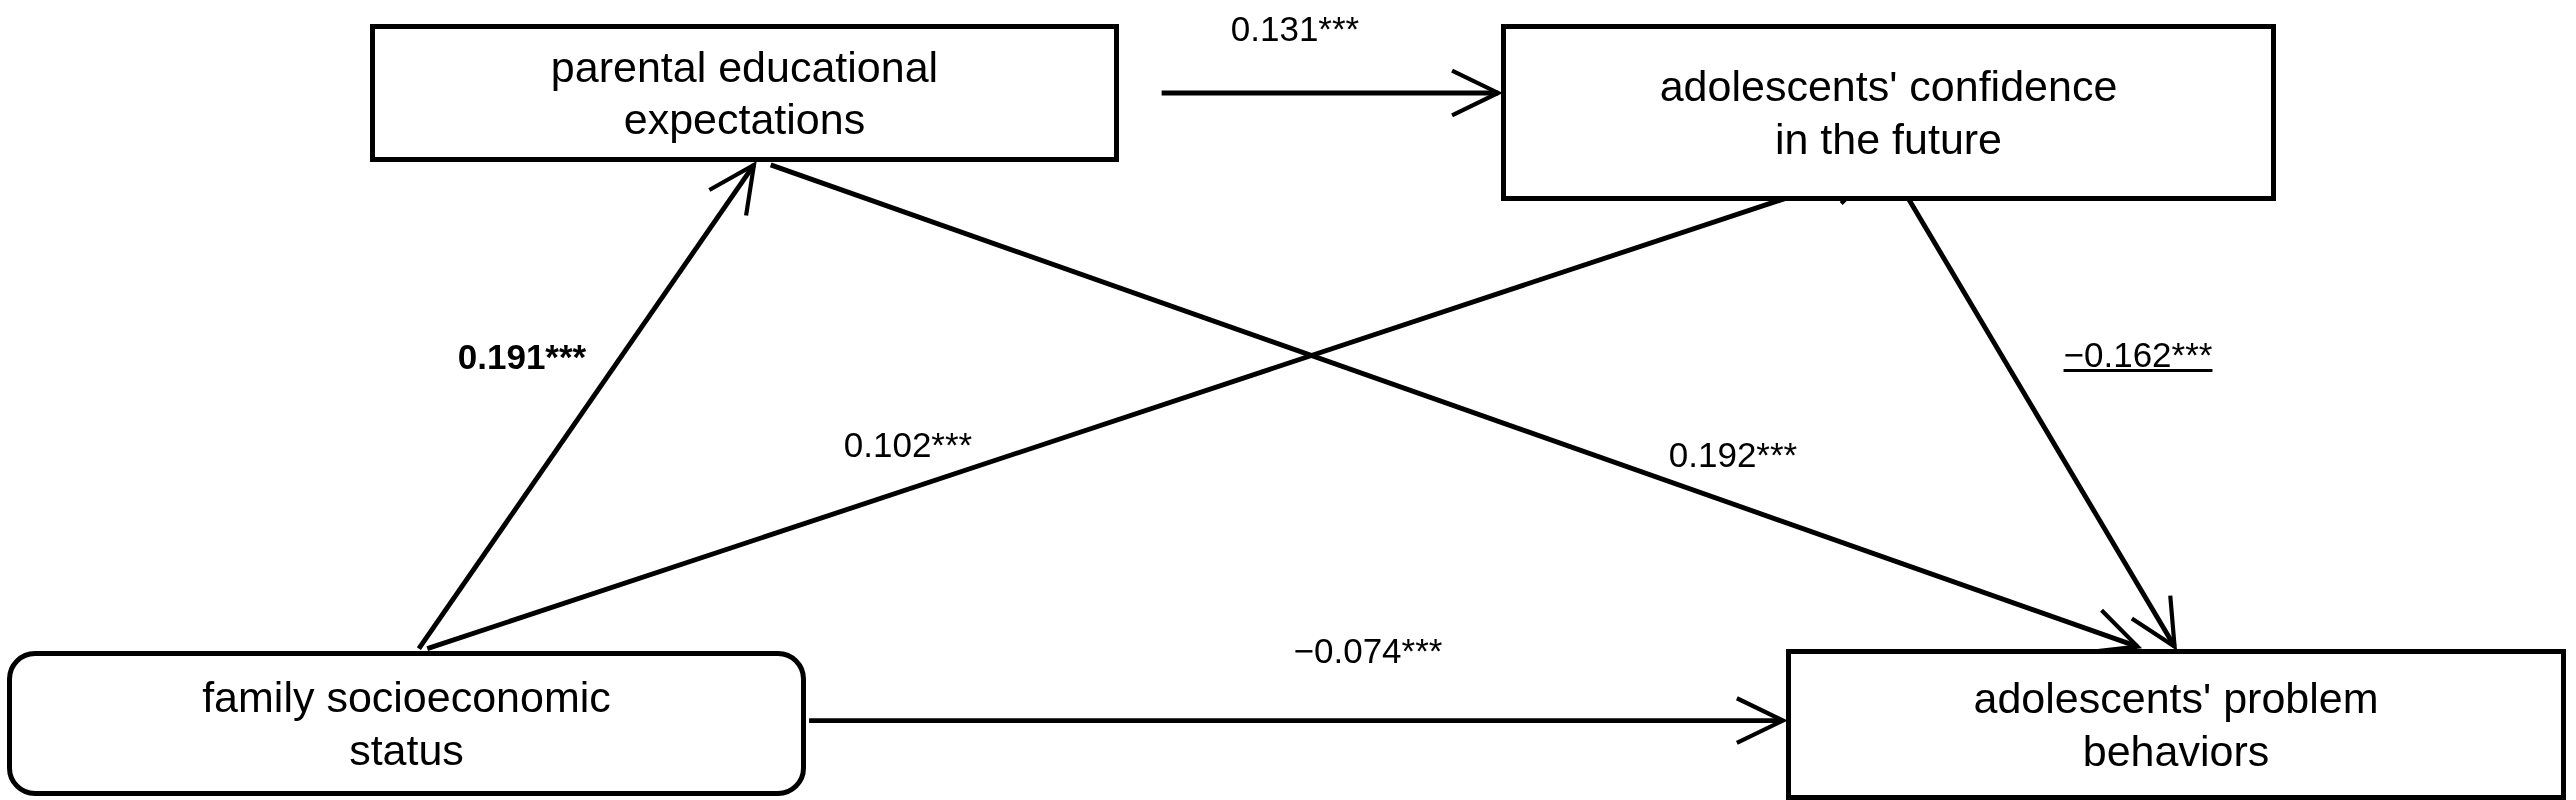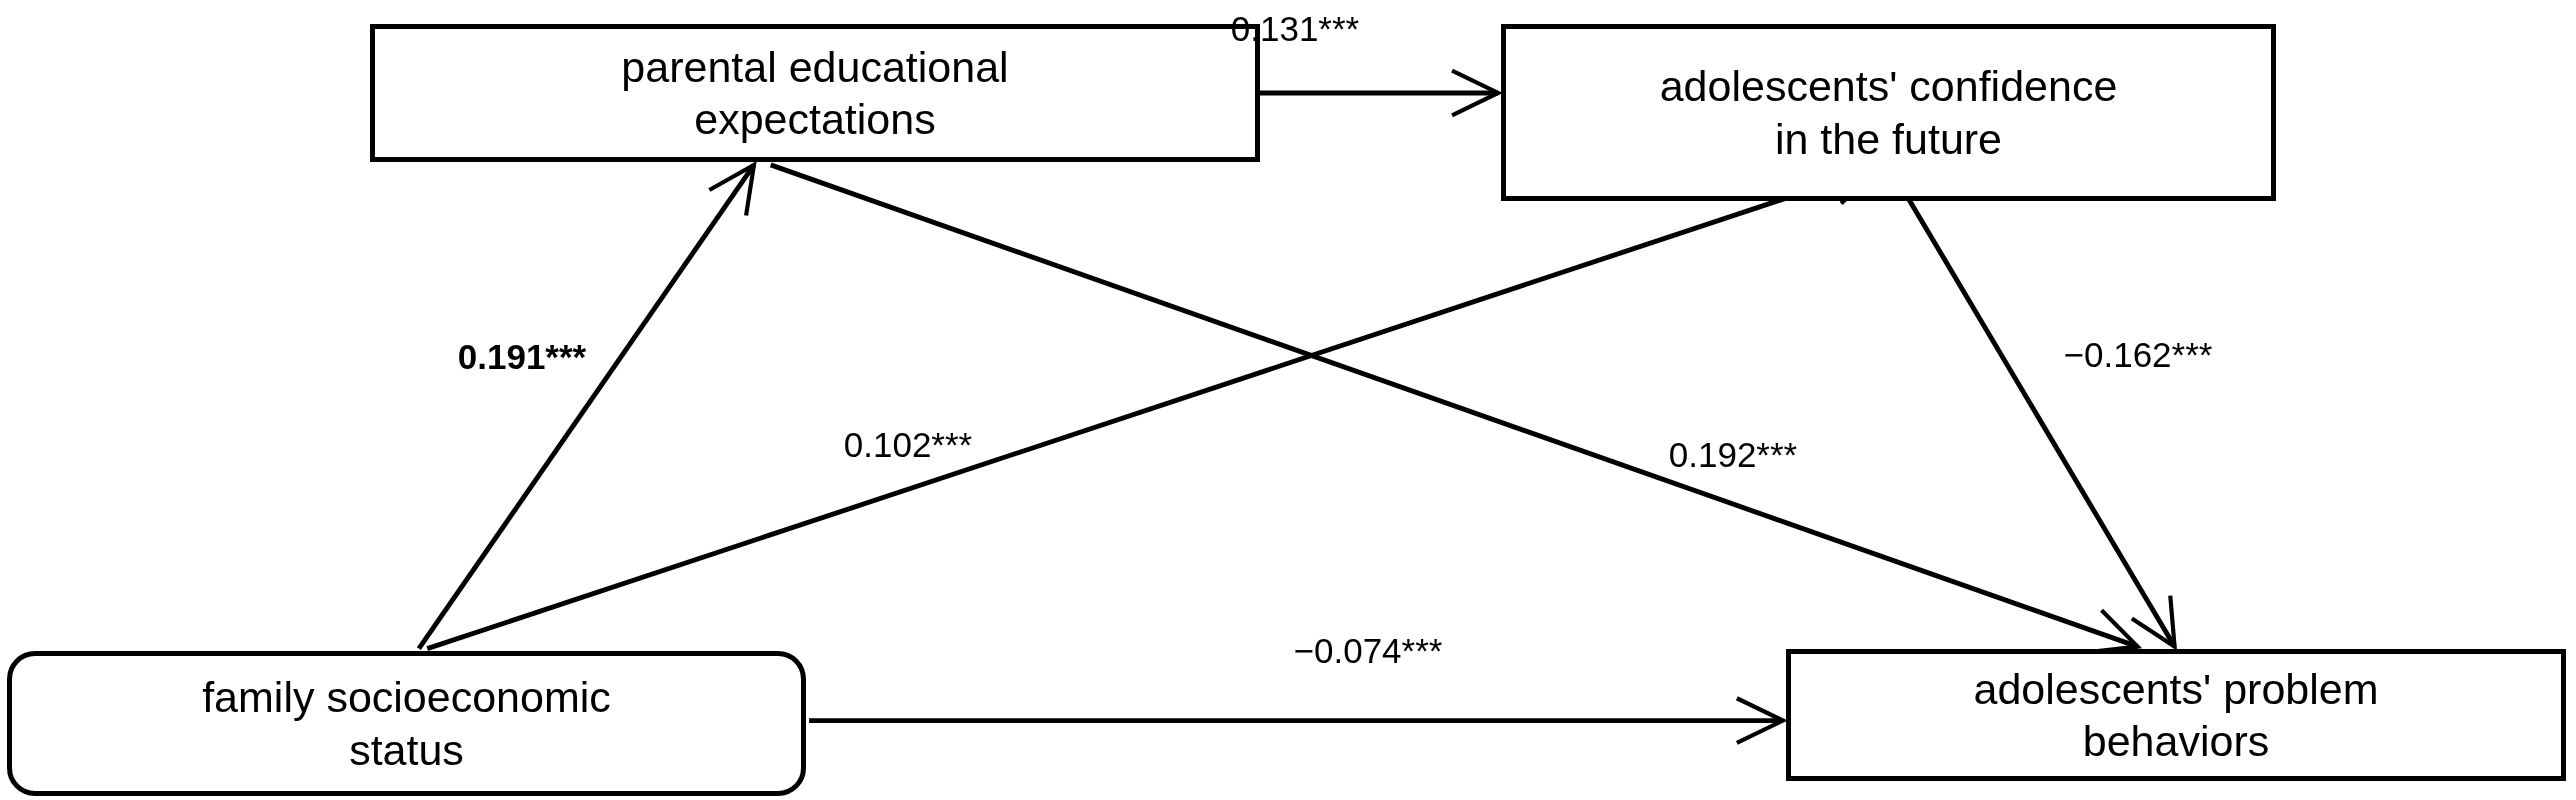--- a/index.html
+++ b/index.html
@@ -23,35 +23,35 @@
     border: 5.6px solid #000000;
     background: #ffffff;
     display: flex;
     align-items: center;
     justify-content: center;
     text-align: center;
     font-size: 43px;
     line-height: 1.22;
     white-space: pre-line;
   }
-  .node-pee { left: 370px;  top: 24px;  width: 890px; height: 138px; }
+  .node-pee { left: 370px;  top: 24px;  width: 749px; height: 138px; }
   .node-acf { left: 1501px; top: 24px;  width: 775px; height: 177px; }
   .node-fses{ left: 7px;   top: 651px; width: 799px; height: 145px; border-radius: 28px; }
-  .node-apb { left: 1786px; top: 649px; width: 780px; height: 132px; }
+  .node-apb { left: 1786px; top: 649px; width: 780px; height: 151px; }
   .coef {
     position: absolute;
     transform: translate(-50%, -50%);
     font-size: 35px;
     white-space: nowrap;
   }
   .coef-1 { left: 1295px; top: 29px;  }
   .coef-2 { left: 522px;  top: 357px; font-weight: bold; }
   .coef-3 { left: 908px; top: 445px; }
   .coef-4 { left: 1733px; top: 455px; }
-  .coef-5 { left: 2138px; top: 355px; }
+  .coef-5 { left: 2138px; top: 355px; text-decoration: underline; }
   .coef-6 { left: 1368px; top: 651px; }
   line.edge {
     stroke: #000000;
     stroke-width: 7;
     fill: none;
   }
 </style>
 </head>
 <body>
 

